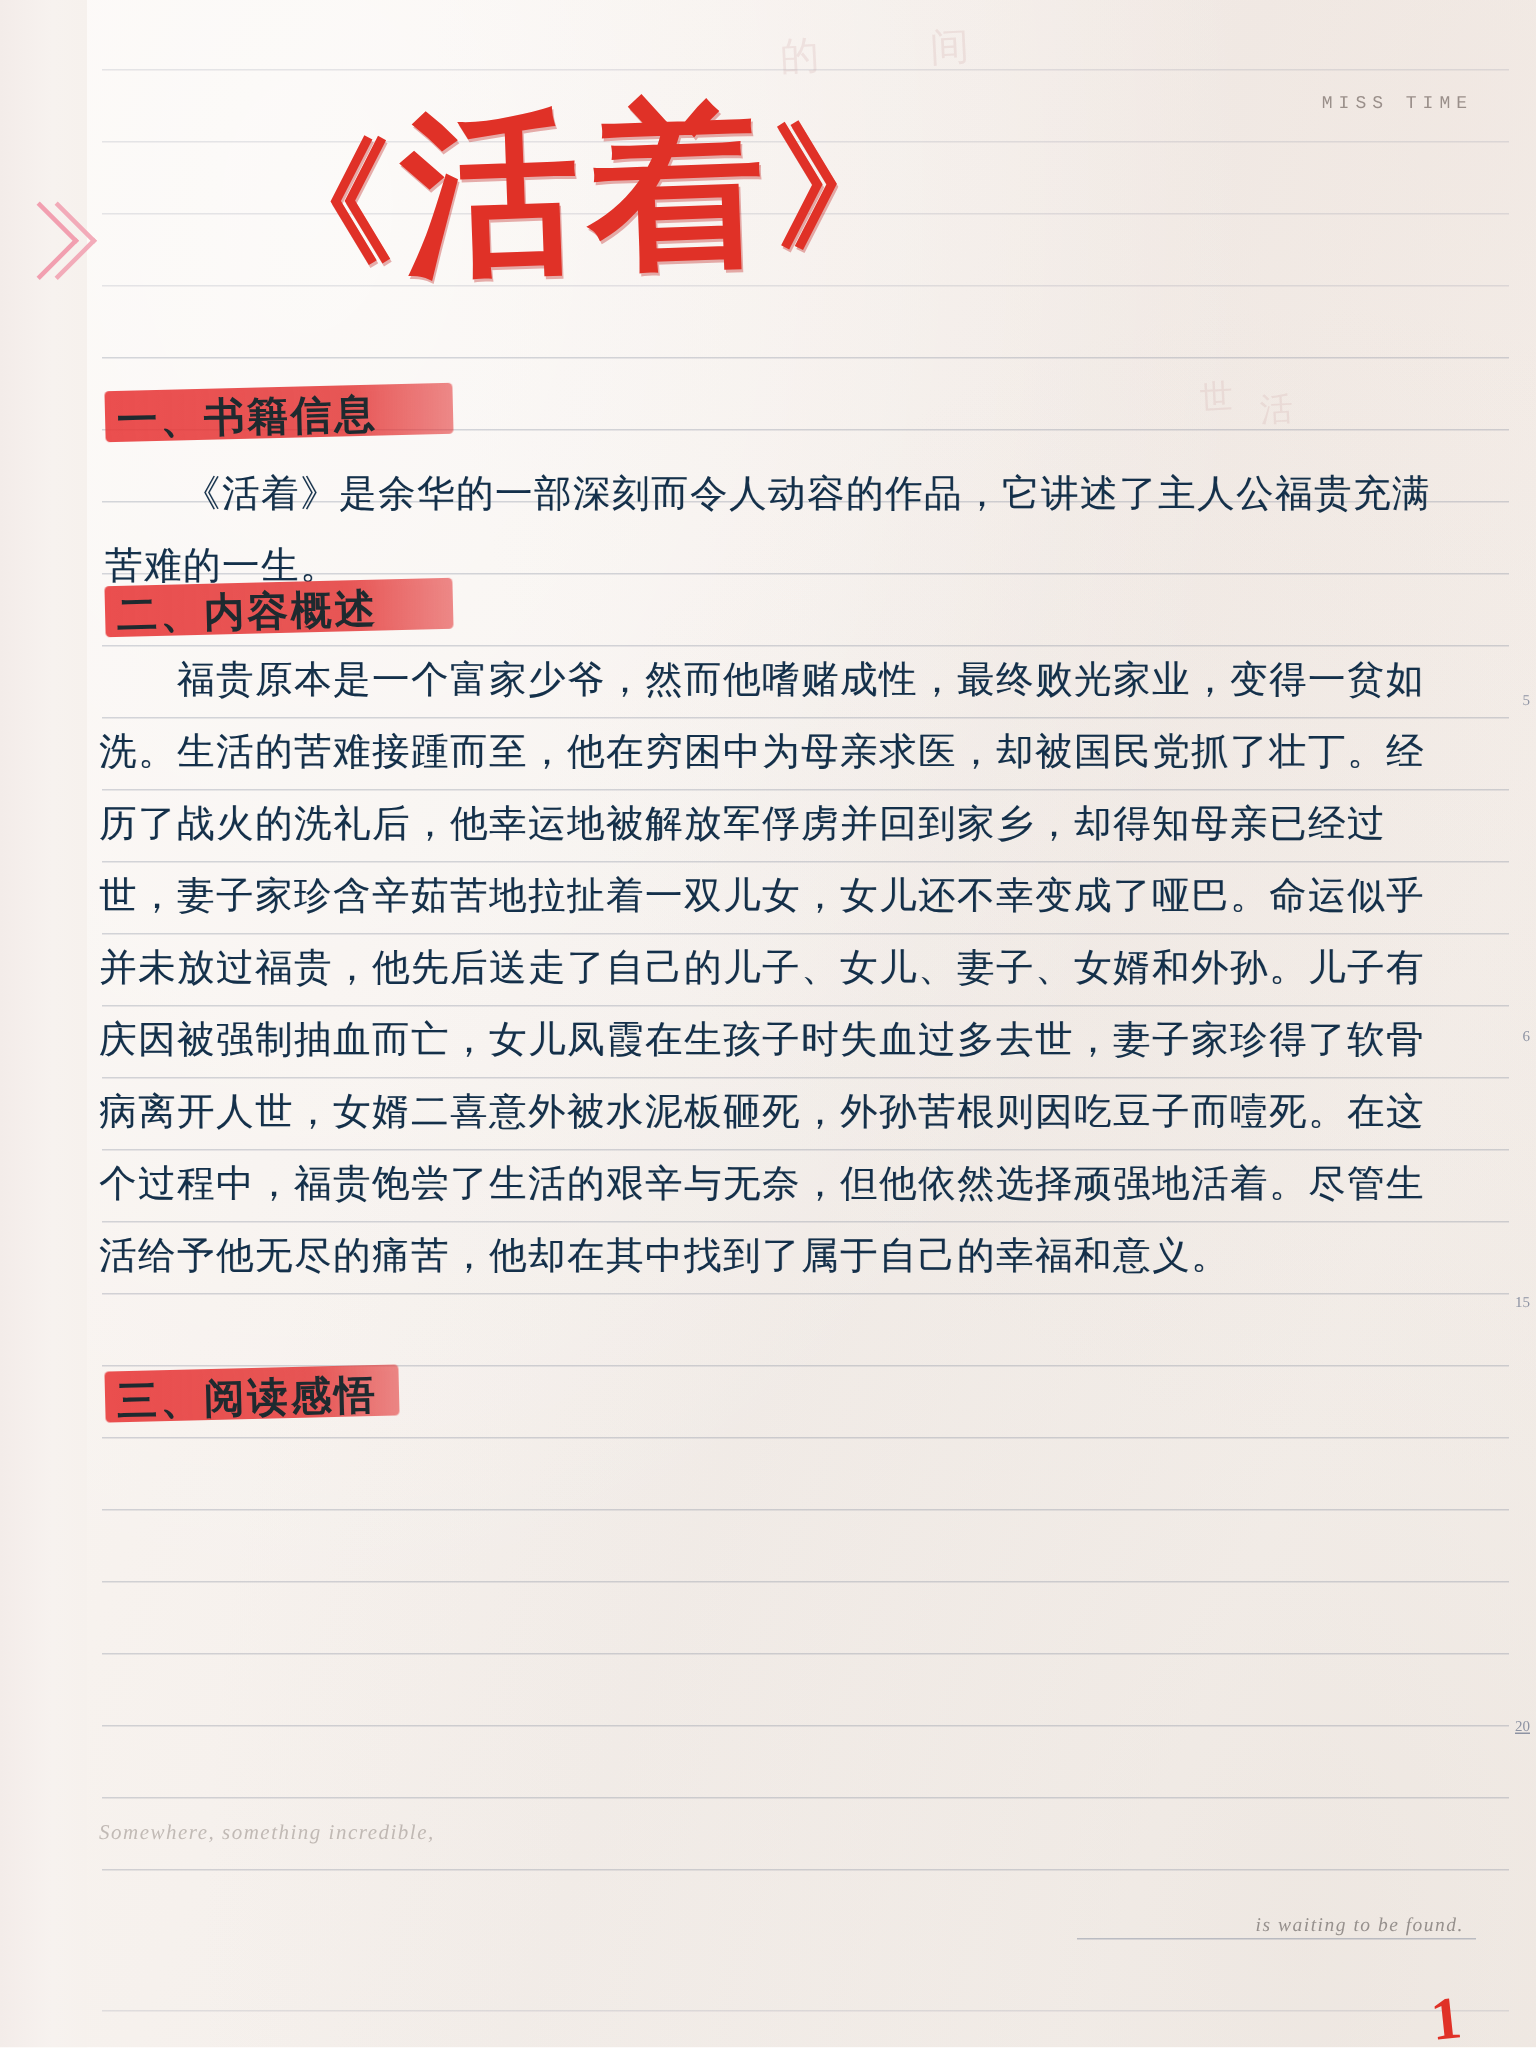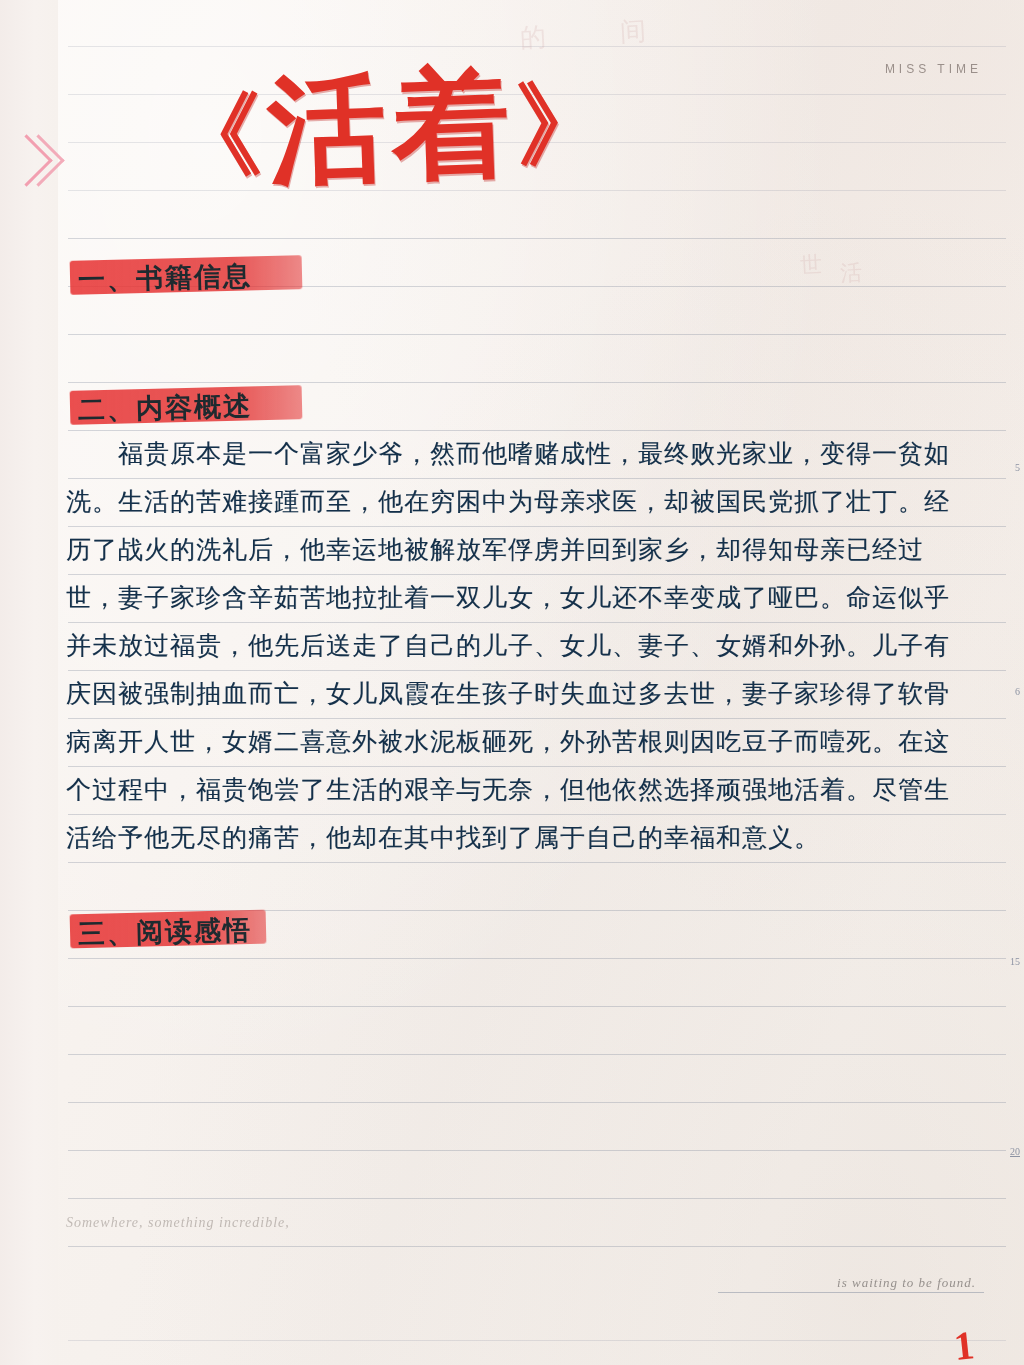--- a/index.html
+++ b/index.html
@@ -88,21 +88,21 @@
     pointer-events: none;
   }
 
   .miss-time {
     position: absolute;
     right: 42px;
     top: 62px;
     font-size: 12px;
     letter-spacing: 4px;
     color: #9a8f8a;
-    font-family: Liberation Sans, sans-serif;
+    font-family: Liberation Mono, monospace;
   }
   .footer-en-left {
     position: absolute;
     left: 66px;
     top: 1215px;
     font-size: 14px;
     color: rgba(150,140,135,0.55);
     font-family: "Liberation Serif", serif;
     font-style: italic;
     letter-spacing: 1px;
@@ -230,37 +230,38 @@
     <div class="rule" style="top:1006px;"></div>
     <div class="rule" style="top:1054px;"></div>
     <div class="rule" style="top:1102px;"></div>
     <div class="rule" style="top:1150px;"></div>
     <div class="rule" style="top:1198px;"></div>
     <div class="rule" style="top:1246px;"></div>
     <div class="rule faint" style="top:1340px;"></div>
 
     <div class="linenum" style="top:462px;">5</div>
     <div class="linenum" style="top:686px;">6</div>
-    <div class="linenum" style="top:956px;margin-left:28px;">15</div>
+    <div class="linenum" style="top:863px;margin-left:28px;">15</div>
     <div class="linenum" style="top:1146px;text-decoration:underline;">20</div>
   </div>
 
   <div class="ghost" style="left:520px; top:20px;">的</div>
   <div class="ghost" style="left:620px; top:14px;">间</div>
   <div class="ghost" style="left:800px; top:250px; font-size:22px;">世</div>
   <div class="ghost" style="left:840px; top:258px; font-size:22px;">活</div>
 
   <div class="miss-time">MISS TIME</div>
 
   <div class="title">
     <span class="guillemet">《</span><span>活着</span><span class="guillemet">》</span>
   </div>
 
   <div class="hl" style="left:70px; top:258px; width:232px; height:34px;"></div>
   <div class="sec-head" style="left:70px; top:258px;">一、书籍信息</div>
+  <div class="hw" style="left:70px; top:306px; width:890px;">　　《活着》是余华的一部深刻而令人动容的作品，它讲述了主人公福贵充满苦难的一生。</div>
 
   <div class="hl" style="left:70px; top:388px; width:232px; height:34px;"></div>
   <div class="sec-head" style="left:70px; top:388px;">二、内容概述</div>
   <div class="hw" style="left:66px; top:430px; width:900px;">　　福贵原本是一个富家少爷，然而他嗜赌成性，最终败光家业，变得一贫如洗。生活的苦难接踵而至，他在穷困中为母亲求医，却被国民党抓了壮丁。经历了战火的洗礼后，他幸运地被解放军俘虏并回到家乡，却得知母亲已经过世，妻子家珍含辛茹苦地拉扯着一双儿女，女儿还不幸变成了哑巴。命运似乎并未放过福贵，他先后送走了自己的儿子、女儿、妻子、女婿和外孙。儿子有庆因被强制抽血而亡，女儿凤霞在生孩子时失血过多去世，妻子家珍得了软骨病离开人世，女婿二喜意外被水泥板砸死，外孙苦根则因吃豆子而噎死。在这个过程中，福贵饱尝了生活的艰辛与无奈，但他依然选择顽强地活着。尽管生活给予他无尽的痛苦，他却在其中找到了属于自己的幸福和意义。</div>
 
   <div class="hl" style="left:70px; top:912px; width:196px; height:34px;"></div>
   <div class="sec-head" style="left:70px; top:912px;">三、阅读感悟</div>
 
   <div class="footer-en-left">Somewhere, something incredible,</div>
   <div class="footer-en-right">is waiting to be found.</div>

